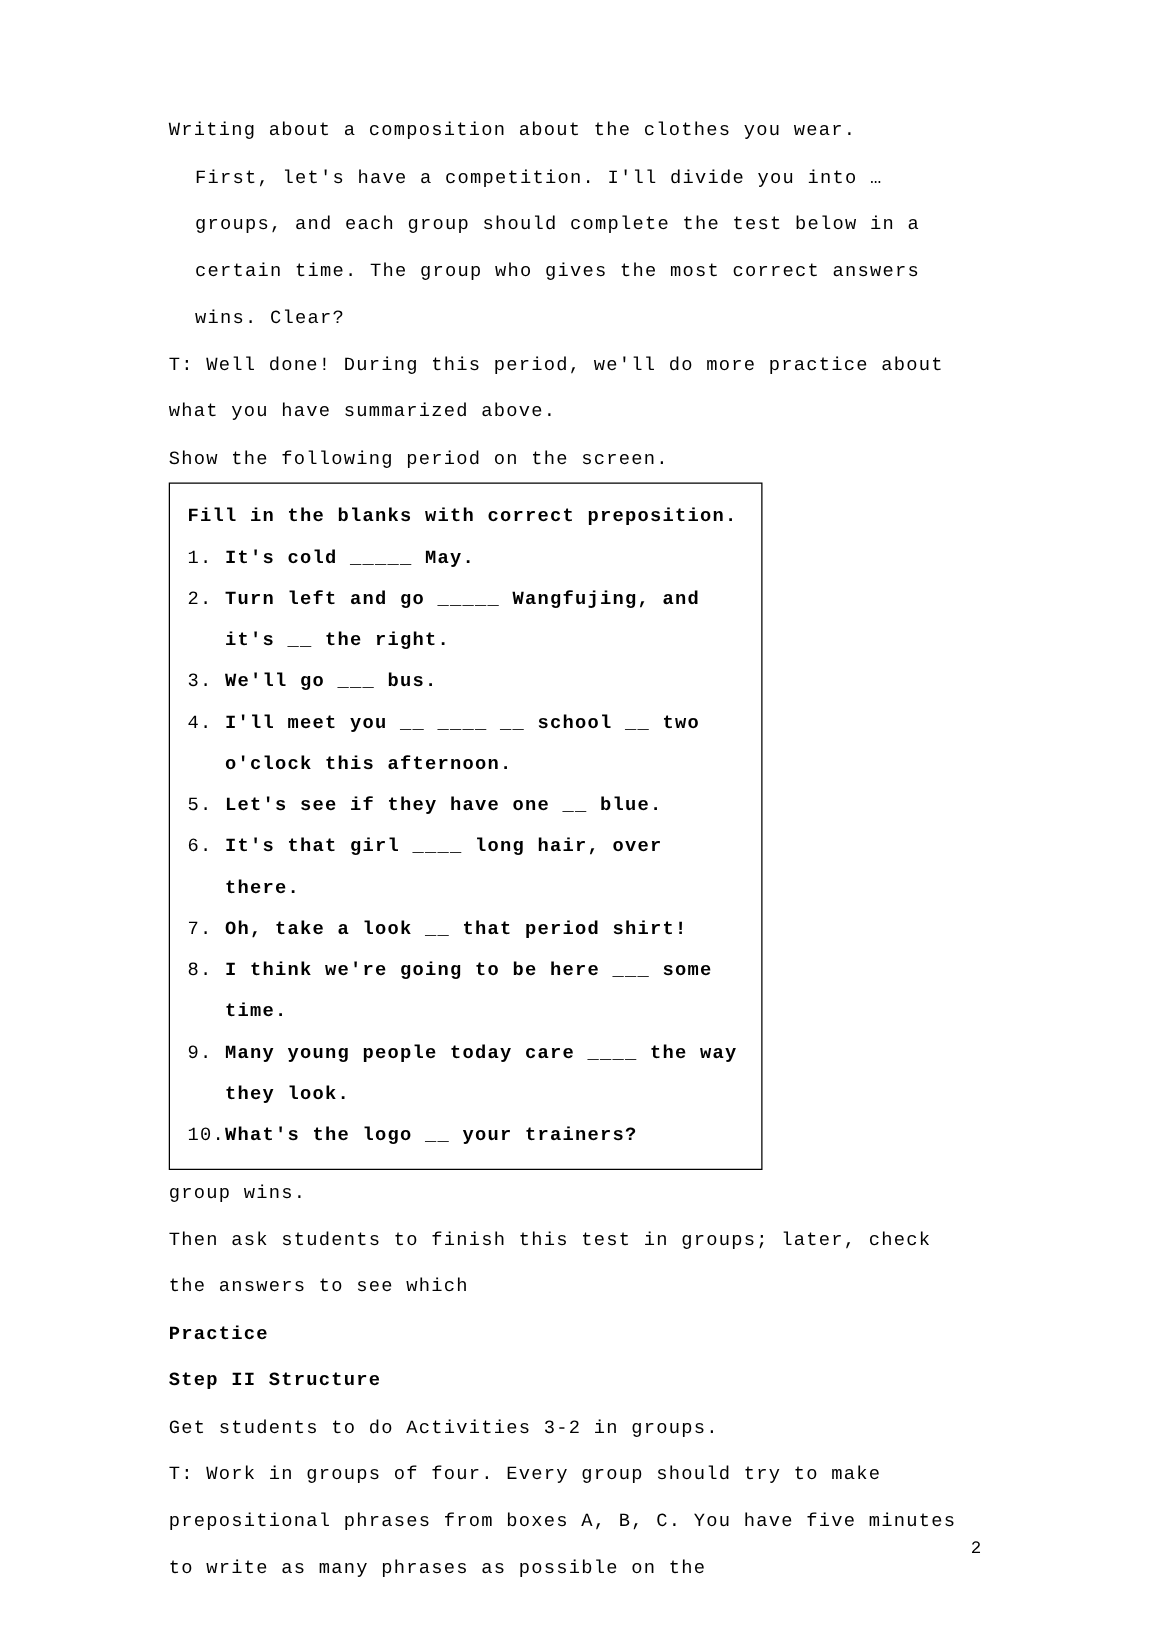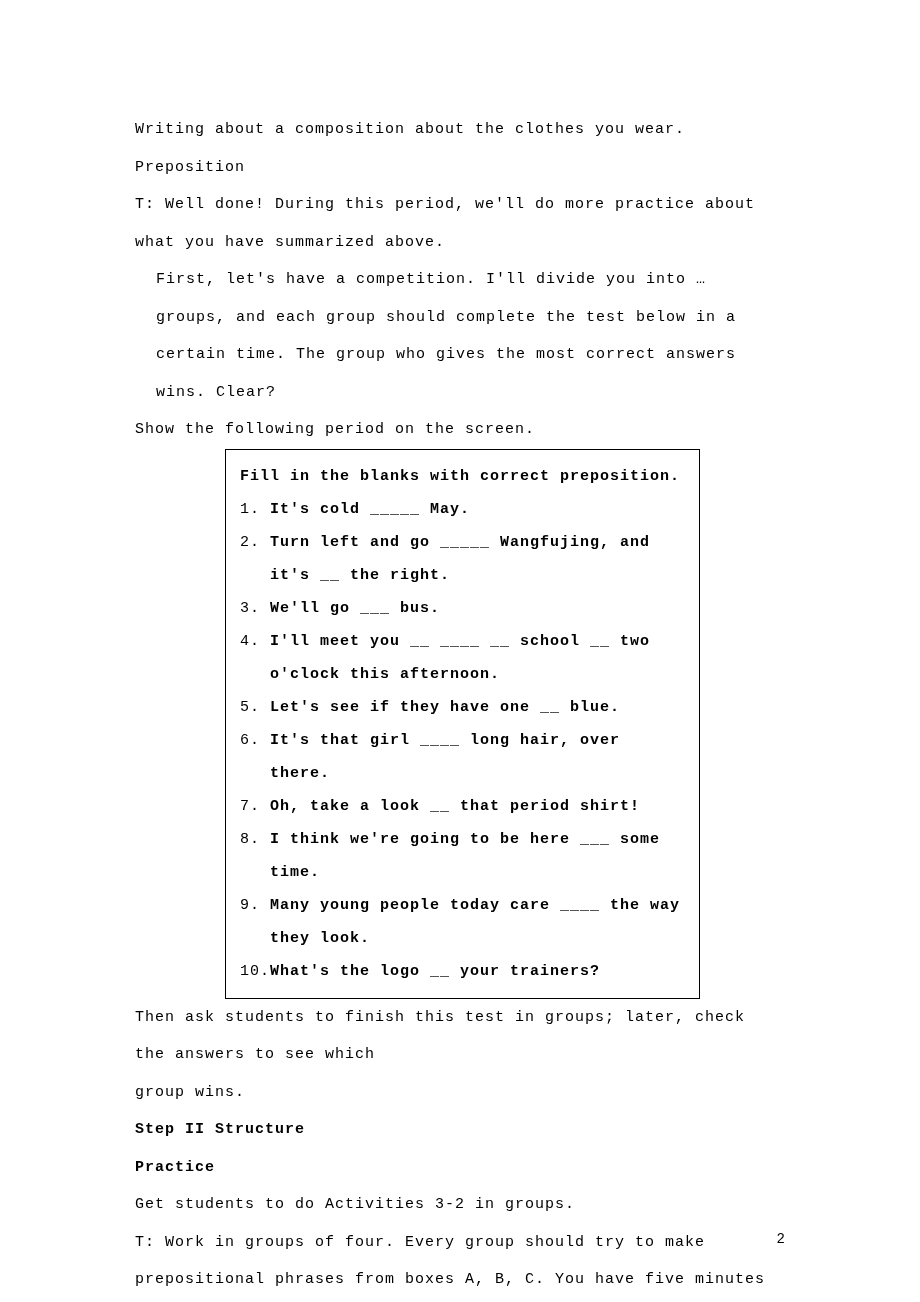--- a/index.html
+++ b/index.html
@@ -7,40 +7,39 @@
     padding: 0;
     background: #fff;
     font-family: "SimSun", "Courier New", monospace;
     font-size: 15px;
     color: #000;
     width: 920px;
     height: 1302px;
     position: relative;
   }
   .page {
-    padding: 111px 135px 50px 135px;
+    padding: 86px 135px 50px 135px;
     box-sizing: border-box;
     height: 100%;
     position: relative;
   }
   .line {
     line-height: 2.5;
     letter-spacing: 1px;
   }
   .indent1 {
     padding-left: 1.4em;
   }
   .bold {
     font-family: "SimHei", "Courier New", monospace;
     font-weight: bold;
   }
   .chart-box {
     border: 1px solid #000;
     width: 445px;
-    margin-left: 90px;
     padding: 10px 14px 10px 14px;
   }
   .chart-title {
     line-height: 2.2;
     font-family: "SimHei", "Courier New", monospace;
     font-weight: bold;
     letter-spacing: 1px;
   }
   .oli {
     display: flex;
@@ -61,23 +60,22 @@
     right: 135px;
     font-size: 14px;
   }
 </style>
 </head>
 <body>
 
 <div class="page">
 
   <div class="line">Writing about a composition about the clothes you wear.</div>
-  <div class="line">Preposition</div>
+  <div class="line indent1">First, let's have a competition. I'll divide you into … groups, and each group should complete the test below in a certain time. The group who gives the most correct answers wins. Clear?</div>
   <div class="line">T: Well done! During this period, we'll do more practice about what you have summarized above.</div>
-  <div class="line indent1">First, let's have a competition. I'll divide you into … groups, and each group should complete the test below in a certain time. The group who gives the most correct answers wins. Clear?</div>
   <div class="line">Show the following period on the screen.</div>
 
   <div class="chart-box">
     <div class="chart-title">Fill in the blanks with correct preposition.</div>
     <div class="oli">
         <span class="num">1.</span>
         <span class="txt">It's cold _____ May.</span>
       </div>
     <div class="oli">
         <span class="num">2.</span>
@@ -110,27 +108,27 @@
     <div class="oli">
         <span class="num">9.</span>
         <span class="txt">Many young people today care ____ the way they look.</span>
       </div>
     <div class="oli">
         <span class="num">10.</span>
         <span class="txt">What's the logo __ your trainers?</span>
       </div>
   </div>
 
+  <div class="line">group wins.</div>
   <div class="line">
     <span>Then ask students to finish this test in groups; later, check the answers to see which</span>
   </div>
-  <div class="line">group wins.</div>
 
+  <div class="line bold">Practice</div>
   <div class="line bold">Step II Structure</div>
-  <div class="line bold">Practice</div>
 
   <div class="line">Get students to do Activities 3-2 in groups.</div>
   <div class="line" style="padding-left:0;">
     <span style="display:block; text-indent:0; padding-left:0;">
       <span style="display:inline;">T: Work in groups of four. Every group should try to make prepositional phrases from boxes A, B, C. You have five minutes to write as many phrases as possible on the</span>
     </span>
   </div>
 
   <div class="page-num">2</div>
 </div>

